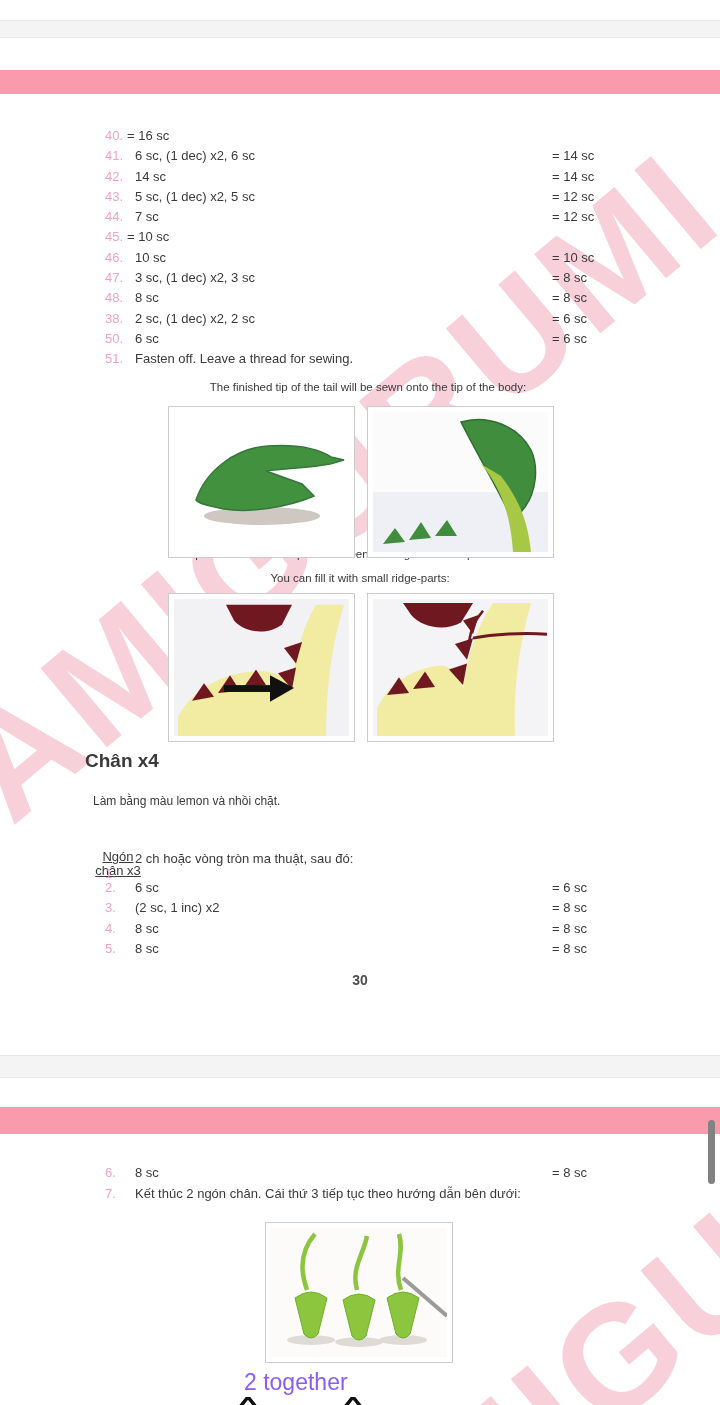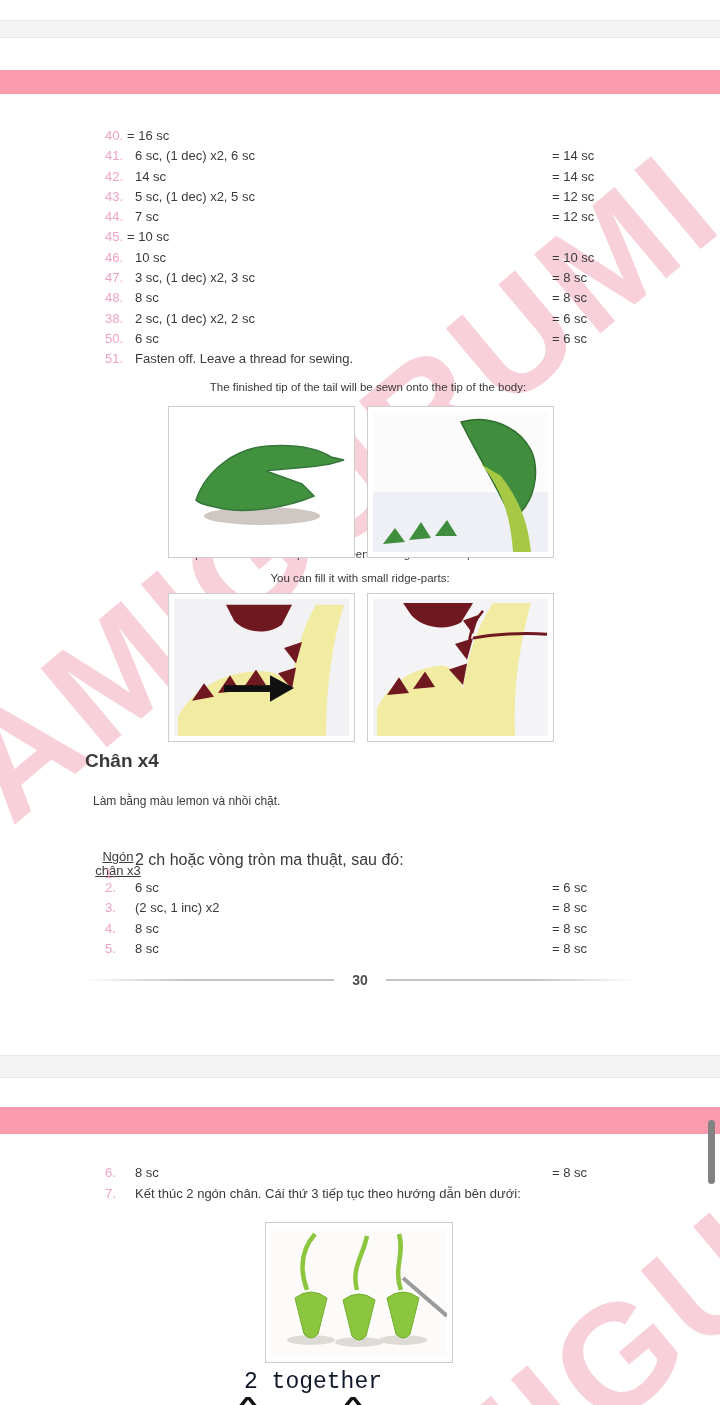--- a/index.html
+++ b/index.html
@@ -47,31 +47,31 @@
   #photo-tail-tip{left:367px;top:406px;}
   #photo-ridge-arrow{left:168px;top:593px;}
   #photo-ridge-fill{left:367px;top:593px;}
   #photo-toes{left:265px;top:1222px;}
   
   #heading-legs{position:absolute;left:85px;top:750px;font-size:19px;font-weight:bold;z-index:2;margin:0;}
   #para-lemon{position:absolute;left:85px;top:786px;font-size:12px;z-index:2;margin:8px;}
   #subheading{position:absolute;left:83px;top:850px;width:70px;text-align:center;
       font-size:13px;line-height:14px;z-index:2;}
   #subheading span{text-decoration:underline;}
-  #toe-intro{position:absolute;left:135px;top:851px;font-size:16px;z-index:2;}
+  #toe-intro{position:absolute;left:135px;top:851px;font-size:13px;z-index:2;}
   #toe-num1{position:absolute;left:105px;top:866px;font-size:13px;color:#f0a2c4;z-index:2;}
   
-  #pageno-row{position:absolute;left:85px;top:972px;width:550px;display:flex;align-items:center;z-index:2;}
+  #pageno-row{position:absolute;left:85px;top:972px;width:550px;display:flex;align-items:center;z-index:2;flex-direction:column;}
   .divline{flex:1;height:2px;}
   .divline.left{background:linear-gradient(to right,rgba(196,196,196,0),#c4c4c4 40%);}
   .divline.right{background:linear-gradient(to left,rgba(196,196,196,0),#c4c4c4 40%);}
   #pageno{margin:0 18px;font-size:14px;font-weight:bold;color:#4d4d4d;}
   
-  #chart-caption{position:absolute;left:244px;top:1369px;font-size:23px;color:#0f172a;z-index:2;
-      font-family:Liberation Mono, monospace;}
+  #chart-caption{position:absolute;left:244px;top:1369px;font-size:23px;color:#8b5cf6;z-index:2;
+      font-family:Liberation Sans, sans-serif;}
   #chart-arrows{position:absolute;left:239px;top:1397px;z-index:2;}
 </style>
 </head>
 <body>
 
 <div id="page">
 
   <div class="wm wm1">AMIGURUMI</div>
   <div class="wm wm2">AMIGURUMI</div>
 

